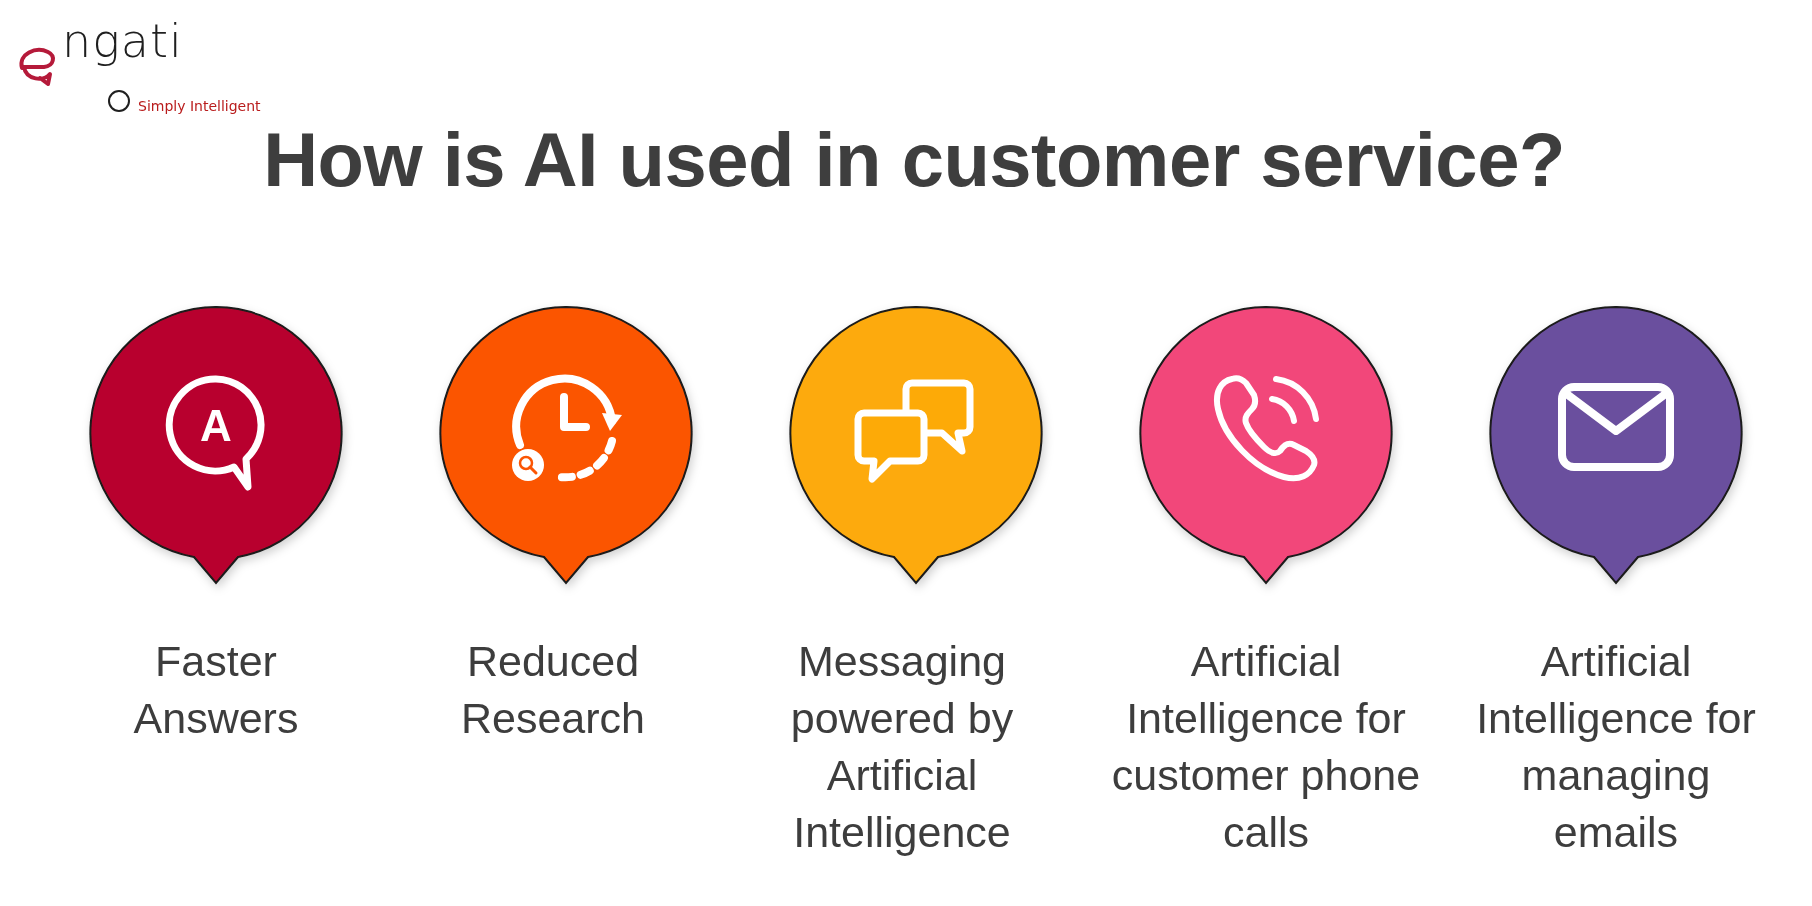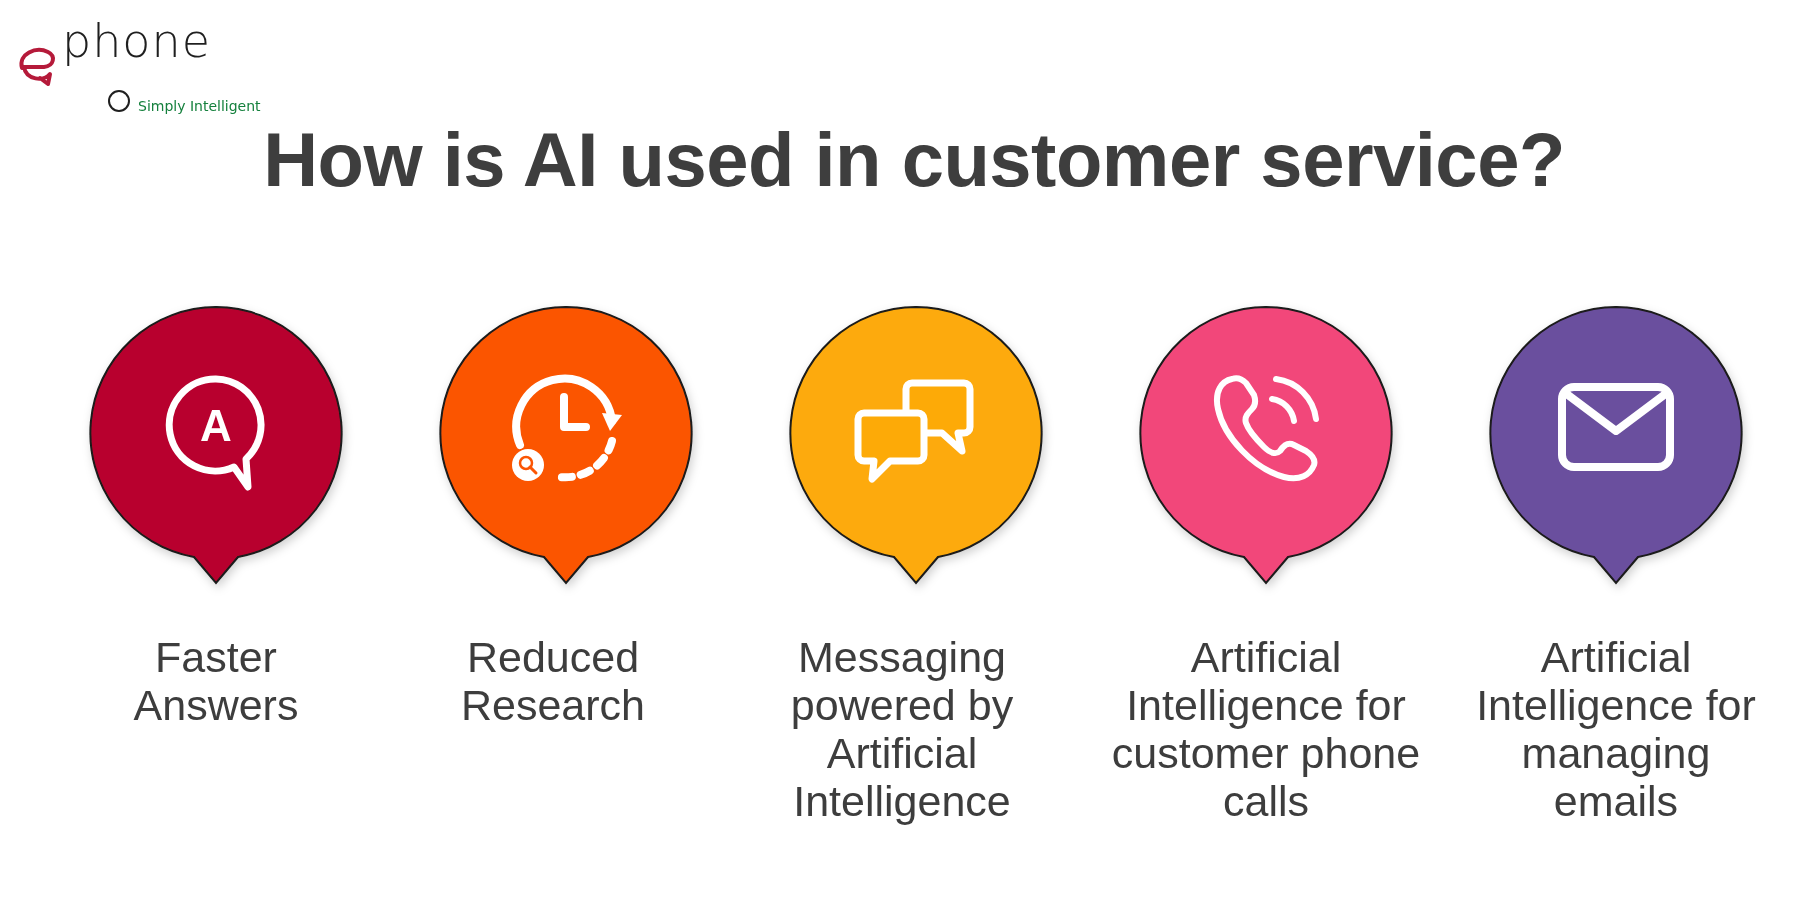--- a/index.html
+++ b/index.html
@@ -21,50 +21,50 @@
       font-size: 46px; letter-spacing: 1px; color: #1f1f1f;
       line-height: 1;
     }
     .logo .o-ring {
       position: absolute; left: 94px; top: 68px; width: 22px; height: 22px;
       border: 2.5px solid #1f1f1f; border-radius: 50%; box-sizing: border-box;
     }
     .logo .tag {
       position: absolute; left: 124px; top: 76px;
       font-family: "DejaVu Sans", sans-serif;
-      font-size: 14px; color: #15803d; white-space: nowrap;
+      font-size: 14px; color: #b91c1c; white-space: nowrap;
     }
     .title {
       position: absolute; left: 0; right: 0; top: 122px;
       text-align: center; font-weight: 700;
       font-size: 76px; line-height: 1; color: #3e3e3e;
       letter-spacing: -0.5px;
       padding-left: 16px;
     }
     .pin {
       position: absolute; top: 305px; width: 256px; height: 282px;
     }
     .pin svg.bubble { position: absolute; left: 0; top: 0; width: 256px; height: 282px; overflow: visible; }
     .pin .icon {
       position: absolute; left: 64px; top: 60px; width: 128px; height: 128px;
     }
     .label {
       position: absolute; top: 633px; width: 330px;
-      text-align: center; font-size: 43px; line-height: 48px;
+      text-align: center; font-size: 43px; line-height: 57px;
       color: #3d3d3d; white-space: pre-line;
     }
   </style>
 </head>
 <body>
 
 <div class="logo">
   <svg class="mark-e" viewBox="0 0 56 56">
     <path d="M8 34 C 4 20, 22 12, 34 18 C 42 22, 40 32, 30 33 L 10 33 M 10 33 C 12 46, 30 48, 36 40 L 34 50 L 26 44" fill="none" stroke="#b51a3a" stroke-width="4" stroke-linecap="round" stroke-linejoin="round"></path>
   </svg>
-  <span class="word">phone</span>
+  <span class="word">ngati</span>
   <span class="o-ring"></span>
   <span class="tag">Simply Intelligent</span>
 </div>
 
 <div class="title">How is AI used in customer service?</div>
 
 <div class="pin" style="left:88px;">
   <svg class="bubble" viewBox="0 0 256 282">
     <defs>
       <filter id="sh1" x="-20%" y="-20%" width="140%" height="140%">

